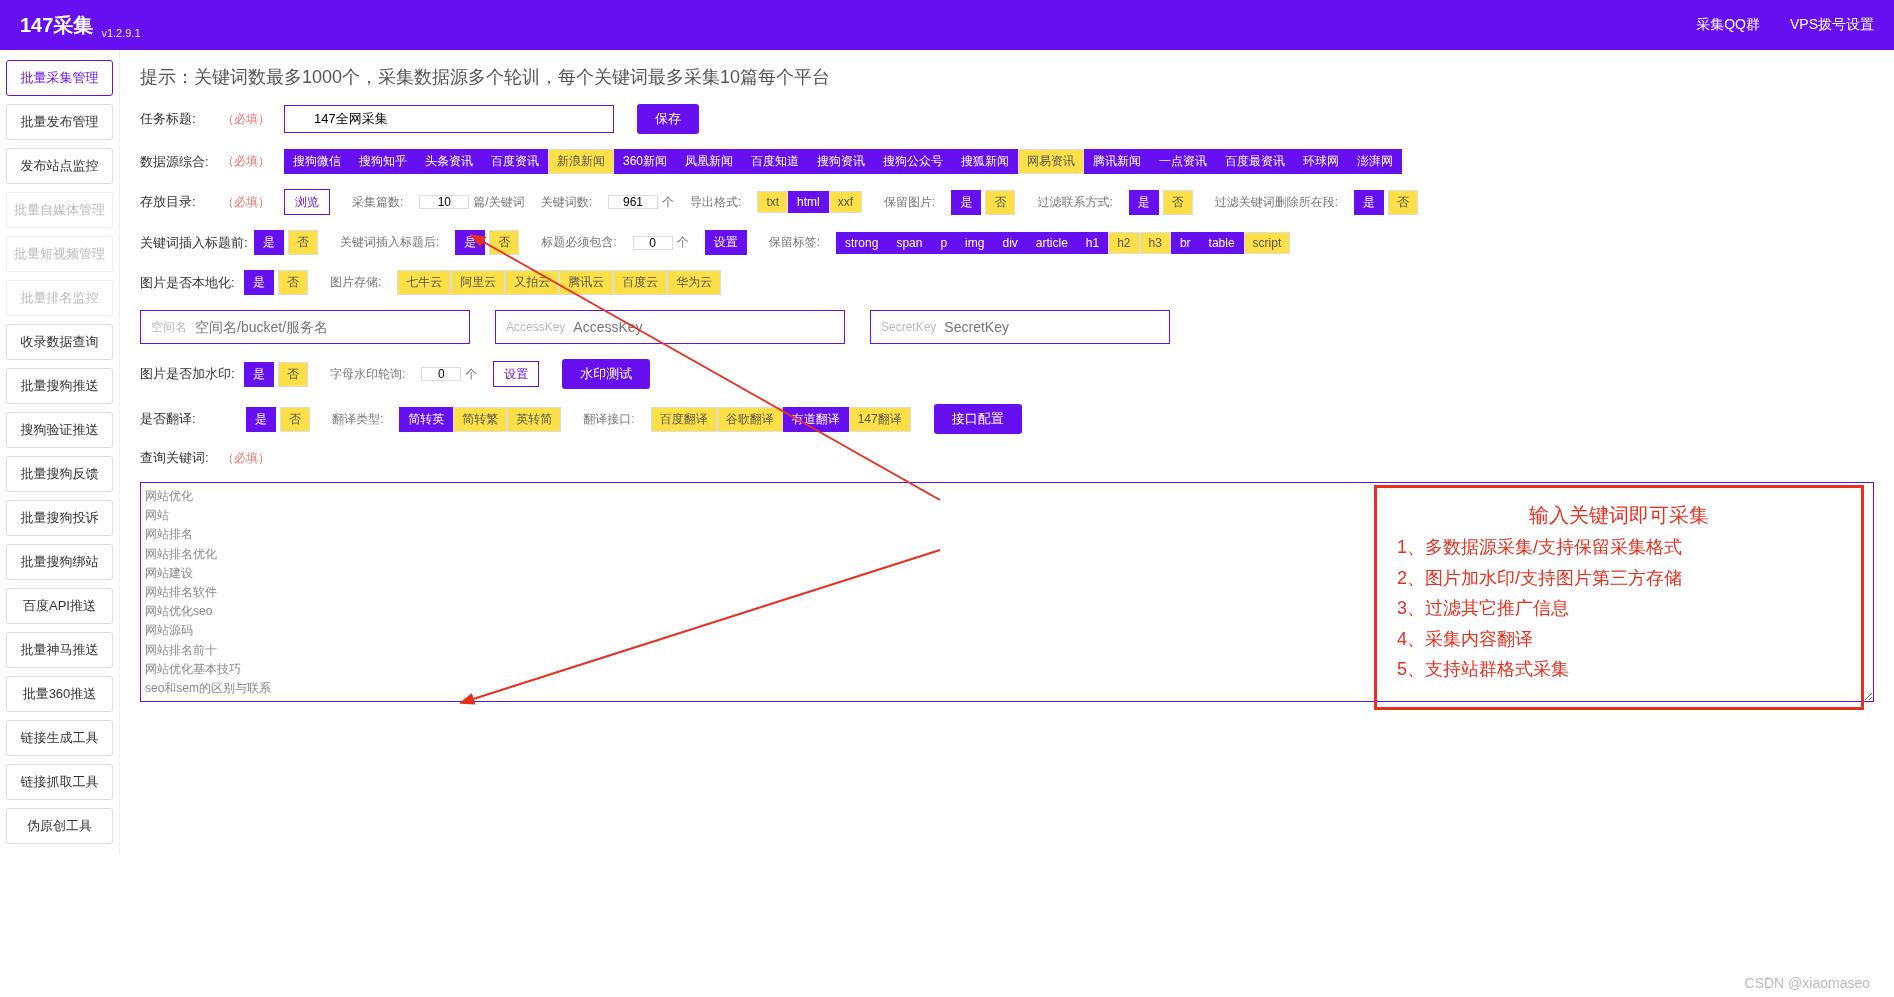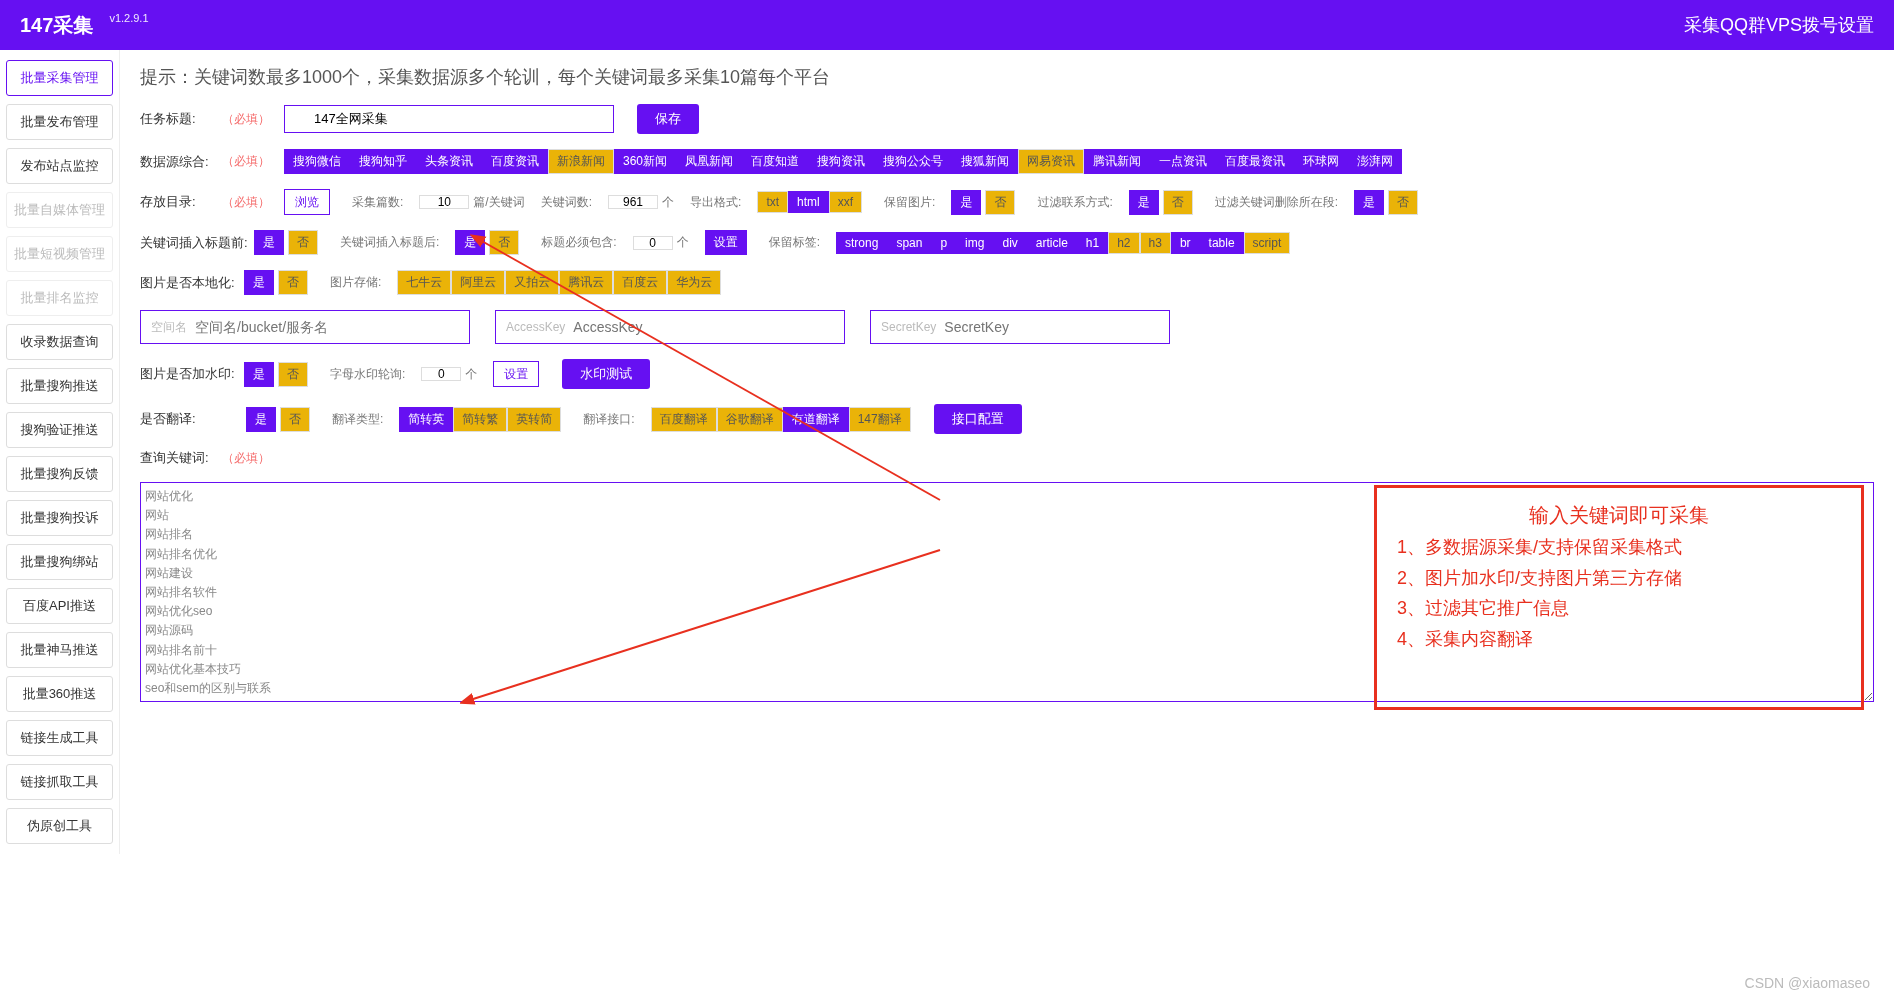--- a/index.html
+++ b/index.html
@@ -1,38 +1,38 @@
 <!DOCTYPE html>
 <html><head>
 <meta charset="utf-8">
 <style>
 *{box-sizing:border-box;margin:0;padding:0;font-family:"Microsoft YaHei",Arial,sans-serif}
 body{background:#fff;font-size:13px;color:#333}
 .header{background:#6610f2;color:#fff;height:50px;display:flex;align-items:center;justify-content:space-between;padding:0 20px}
-.header-left{display:flex;align-items:flex-start;gap:16px}
+.header-left{display:flex;align-items:flex-end;gap:8px}
 .header-title{font-size:20px;font-weight:bold}
 .header-ver{font-size:11px;opacity:.9}
-.header-right{display:flex;font-size:18px}
+.header-right{display:flex;gap:30px;font-size:14px}
 .header-right span{cursor:pointer}
 .main{display:flex}
 .sidebar{width:120px;padding:10px 6px;display:flex;flex-direction:column;gap:8px;border-right:1px solid #eee;flex-shrink:0}
 .sidebar-item{border:1px solid #ddd;border-radius:3px;padding:8px 4px;text-align:center;font-size:13px;cursor:pointer;background:#fff}
 .sidebar-item.active{color:#6610f2;border-color:#6610f2}
 .sidebar-item.disabled{color:#bbb;border-color:#eee}
 .content{flex:1;padding:15px 20px;position:relative}
 .hint{font-size:18px;color:#555;margin-bottom:15px}
 .row{display:flex;align-items:center;margin-bottom:15px;flex-wrap:wrap;gap:4px}
 .label{font-size:13px;color:#333;min-width:78px}
 .req{color:#f56c6c;font-size:12px;margin-right:10px}
 .input-txt{border:1px solid #6610f2;height:28px;padding:0 8px;font-size:13px;outline:none}
 .btn-primary{background:#6610f2;color:#fff;border:none;height:30px;padding:0 18px;border-radius:3px;cursor:pointer;font-size:13px}
 .btn-browse{border:1px solid #6610f2;color:#6610f2;background:#fff;height:26px;padding:0 10px;cursor:pointer;font-size:12px}
 .tag{display:inline-block;padding:3px 8px;font-size:12px;cursor:pointer;border:1px solid #ddd}
 .tag.sel{background:#6610f2;color:#fff;border-color:#6610f2}
-.tag.unsel{background:#eab308;color:#555}
+.tag.unsel{background:#fde047;color:#555}
 .small-input{border:1px solid #ddd;height:14px;width:50px;text-align:center;font-size:12px}
 .suffix{font-size:12px;color:#777;margin-right:12px}
 .gap{margin-left:18px}
 .cloud-input{border:1px solid #6610f2;height:34px;padding:0 10px;font-size:14px;outline:none;display:flex;align-items:center;gap:8px}
 .cloud-input .ph{color:#bbb;font-size:12px}
 .cloud-input input{border:none;outline:none;font-size:14px;flex:1}
 .textarea{width:100%;border:1px solid #6610f2;min-height:220px;padding:4px;font-size:12px;color:#888;line-height:1.6;resize:vertical}
 .annotation-box{position:absolute;border:3px solid #e8301f;right:30px;top:435px;width:490px;height:225px;padding:10px 20px;color:#e8301f;font-size:18px;line-height:1.7;pointer-events:none;background:transparent}
 .annotation-box .t{text-align:center;font-size:20px}
 .arrow{position:absolute;pointer-events:none}
@@ -196,20 +196,21 @@
 网站排名查询
 网站优化培训
 seo是什么意思</textarea>
 
     <div class="annotation-box">
       <div class="t">输入关键词即可采集</div>
       <div>1、多数据源采集/支持保留采集格式</div>
       <div>2、图片加水印/支持图片第三方存储</div>
       <div>3、过滤其它推广信息</div>
       <div>4、采集内容翻译</div>
+      <div>5、支持站群格式采集</div>
     </div>
 
     <svg class="arrow" style="left:350px;top:180px;width:480px;height:280px">
       <defs>
           <marker id="ah1" markerWidth="10" markerHeight="10" refX="2" refY="3" orient="auto">
             <path d="M0,0 L0,6 L8,3 z" fill="#e8301f"></path>
           </marker>
         </defs>
       <line x1="470" y1="270" x2="10" y2="10" stroke="#e8301f" stroke-width="2" marker-end="url(#ah1)"></line>
     </svg>

